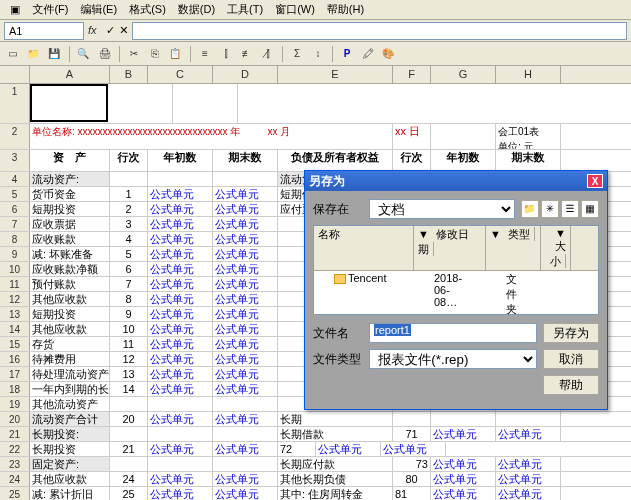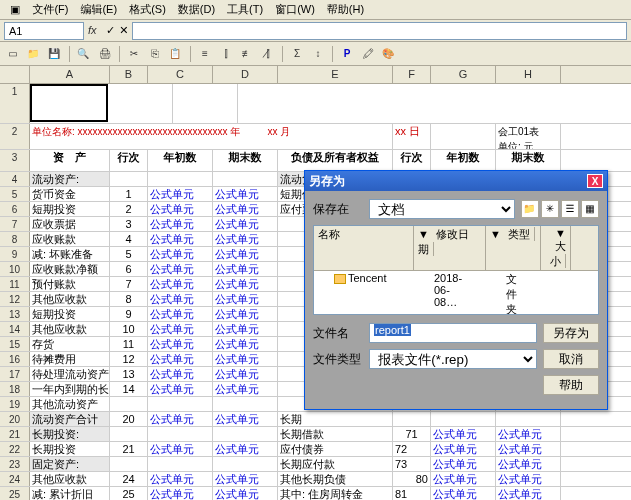--- a/index.html
+++ b/index.html
@@ -332,44 +332,43 @@
         <div class="cell c-f" style="text-align:center">71</div>
         <div class="cell c-g"><span class="link">公式单元</span></div>
         <div class="cell c-h"><span class="link">公式单元</span></div>
       </div>
       <div class="row">
         <div class="rn">22</div>
         <div class="cell c-a">长期投资</div>
         <div class="cell c-b" style="text-align:center">21</div>
         <div class="cell c-c"><span class="link">公式单元</span></div>
         <div class="cell c-d"><span class="link">公式单元</span></div>
-        <div class="cell c-e">应付债券</div>
         <div class="cell c-f" style="">72</div>
         <div class="cell c-g"><span class="link">公式单元</span></div>
         <div class="cell c-h"><span class="link">公式单元</span></div>
       </div>
       <div class="row">
         <div class="rn">23</div>
         <div class="cell c-a gray">固定资产:</div>
         <div class="cell c-b" style="text-align:center"></div>
         <div class="cell c-c"></div>
         <div class="cell c-d"></div>
         <div class="cell c-e">长期应付款</div>
-        <div class="cell c-f" style="text-align:left">73</div>
+        <div class="cell c-f" style="text-align:right">73</div>
         <div class="cell c-g"><span class="link">公式单元</span></div>
         <div class="cell c-h"><span class="link">公式单元</span></div>
       </div>
       <div class="row">
         <div class="rn">24</div>
         <div class="cell c-a">其他应收款</div>
         <div class="cell c-b" style="text-align:center">24</div>
         <div class="cell c-c"><span class="link">公式单元</span></div>
         <div class="cell c-d"><span class="link">公式单元</span></div>
         <div class="cell c-e">其他长期负债</div>
-        <div class="cell c-f" style="text-align:right">80</div>
+        <div class="cell c-f" style="text-align:center">80</div>
         <div class="cell c-g"><span class="link">公式单元</span></div>
         <div class="cell c-h"><span class="link">公式单元</span></div>
       </div>
       <div class="row">
         <div class="rn">25</div>
         <div class="cell c-a">减: 累计折旧</div>
         <div class="cell c-b" style="text-align:center">25</div>
         <div class="cell c-c"><span class="link">公式单元</span></div>
         <div class="cell c-d"><span class="link">公式单元</span></div>
         <div class="cell c-e">其中: 住房周转金</div>

